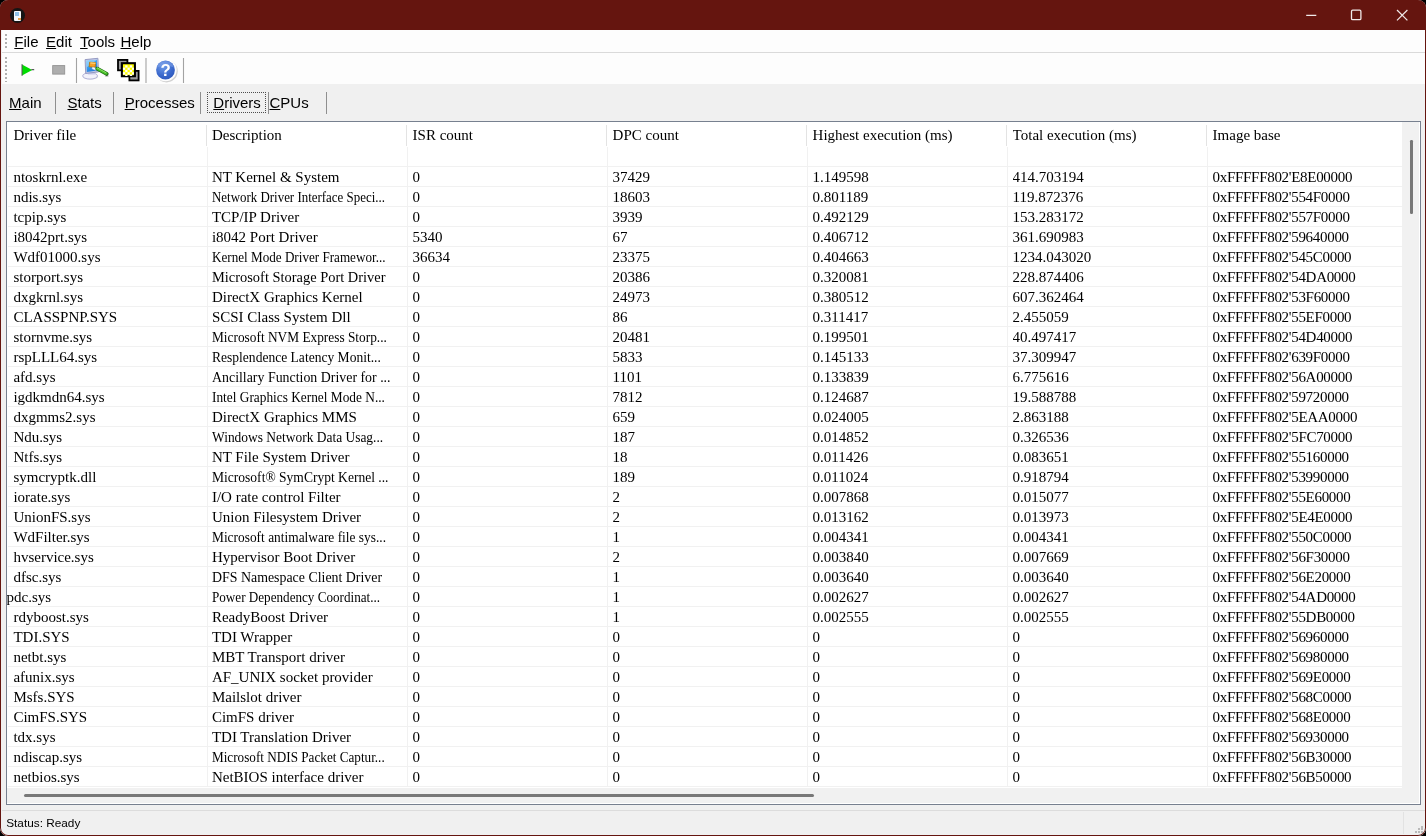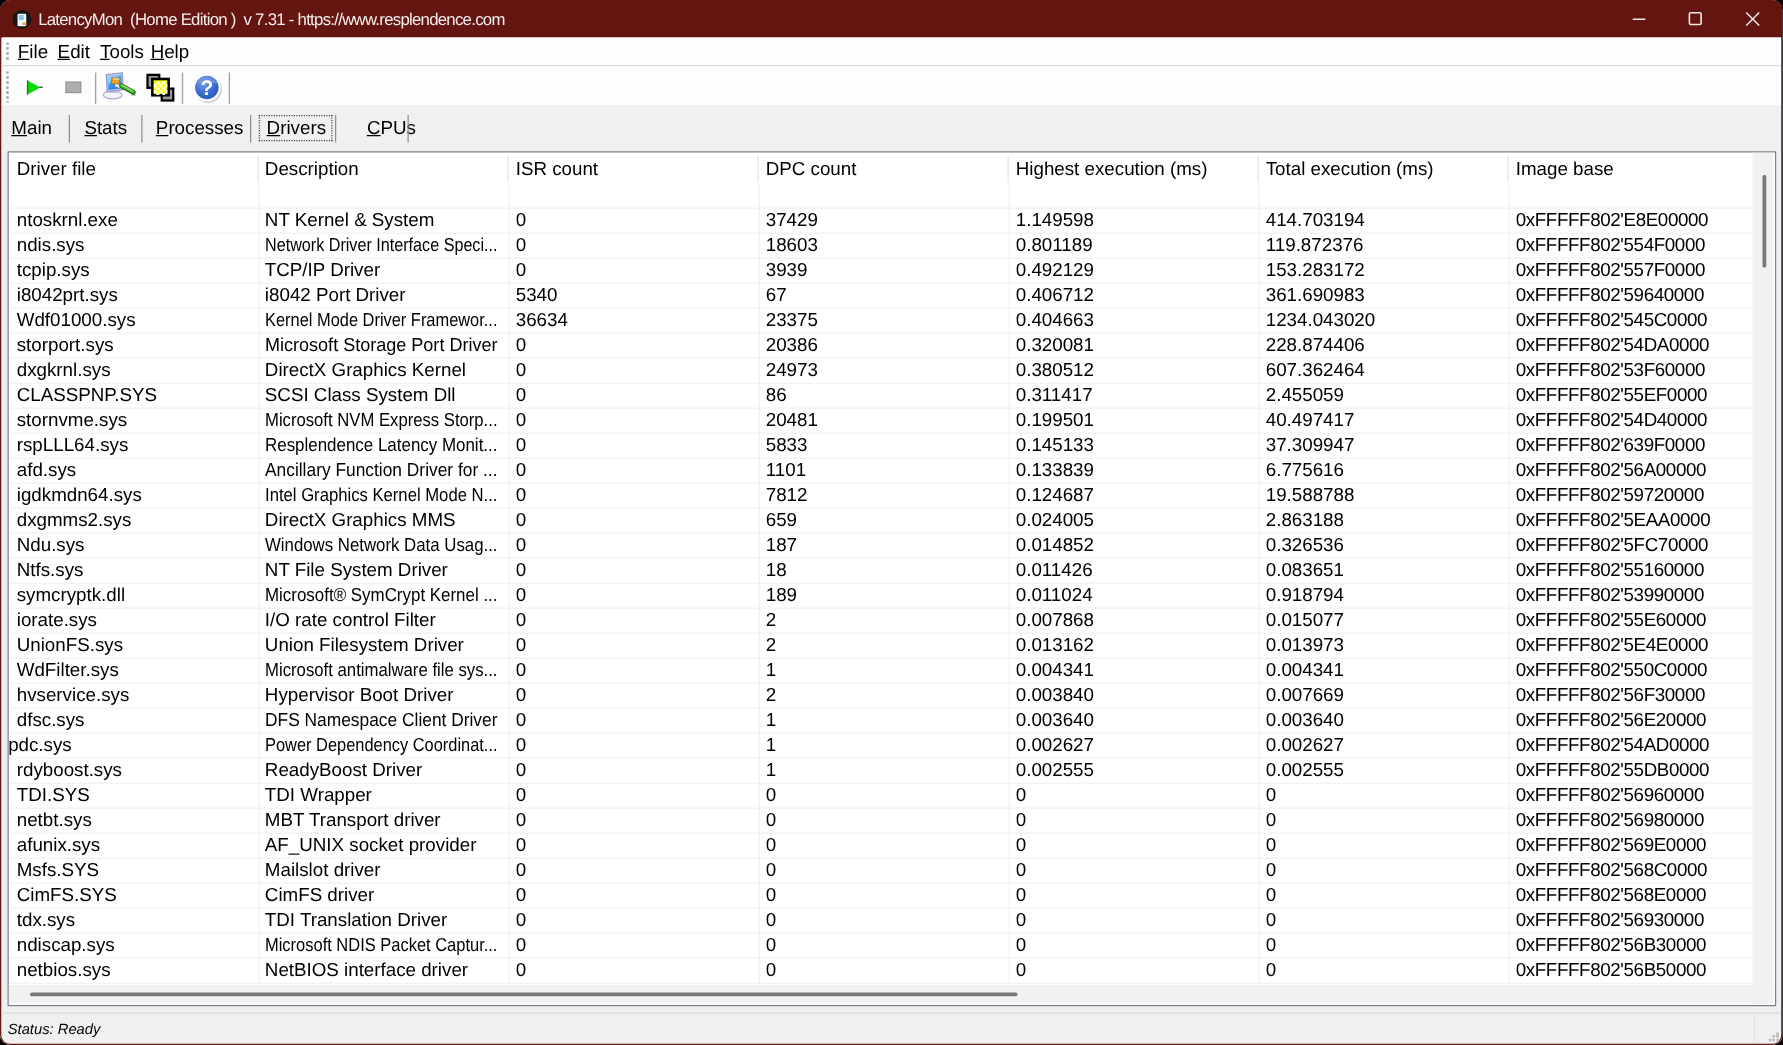--- a/index.html
+++ b/index.html
@@ -22,51 +22,50 @@
   .menuitem { position:absolute; top:0; height:22px; line-height:23px; font-size:15px; color:#000; }
   .grip { position:absolute; width:2px; background-image: repeating-linear-gradient(#b0b0b0 0 2px, transparent 2px 4px); }
   
   #toolbar { position:absolute; left:1.5px; top:52.5px; width:1423px; height:31px; background:#fdfdfd; }
   
   #tabbar { position:absolute; left:1.5px; top:83.5px; width:1423px; height:38px; background:#f0f0f0; }
   .tab { position:absolute; top:8px; height:22px; line-height:22px; font-size:15px; color:#000; }
   .tabsep { position:absolute; top:8px; height:22.5px; width:1px; background:#8f8f8f; }
   #focusrect { position:absolute; left:205.3px; top:8.3px; width:59px; height:21.5px; border:1px dotted #4d4d4d; }
   
-  #table { position:absolute; left:5.5px; top:120.7px; width:1415px; height:684.3px; background:#fff; border:1.4px solid #77808f; }
+  #table { position:absolute; left:5.5px; top:120.7px; width:1415px; height:684.3px; background:#fff; border:1.4px solid #77808f;font-family:Liberation Serif, serif; }
   #table .in { position:absolute; left:0; top:0; width:1412px; height:681px; overflow:hidden; }
   .hcell { position:absolute; top:1px; height:24px; line-height:25px; font-size:15px; color:#000; white-space:pre; overflow:hidden; }
   .hsep { position:absolute; top:3px; height:21.5px; width:1px; background:#e3e3e3; }
   .vgrid { position:absolute; top:25.5px; height:640px; width:1px; background:#f1f1f1; }
   .hgrid { position:absolute; left:1px; width:1396.5px; height:1px; background:#f1f1f1; }
   .row { position:absolute; left:0; width:1412px; height:20px; }
   .row .c { position:absolute; top:0; height:20px; line-height:20.5px; font-size:15px; color:#000; white-space:pre; overflow:hidden; }
   
   #vtrack { position:absolute; left:1395.8px; top:0; width:16.4px; height:681.5px; background:#f1f1f1; }
   #vthumb { position:absolute; left:1403.8px; top:17.9px; width:2.6px; height:74.5px; background:#787878; border-radius:1.3px; }
   #htrack { position:absolute; left:0; top:666.5px; width:1412.4px; height:15px; background:#f1f1f1; }
   #hthumb { position:absolute; left:17.5px; top:672.4px; width:790px; height:3px; background:#787878; border-radius:1.5px; }
   
-  #statusbar { position:absolute; left:1.5px; top:810px; width:1423px; height:24px; background:#f0f0f0; border-top:1px solid #dcdcdc;font-style:italic; }
+  #statusbar { position:absolute; left:1.5px; top:810px; width:1423px; height:24px; background:#f0f0f0; border-top:1px solid #dcdcdc; }
   .gd { position:absolute; width:2.2px; height:2.2px; background:#b9b9b9; }
   #statusbar span { position:absolute; left:4.7px; top:0; height:24px; line-height:25.5px; font-size:11.8px; color:#000; }
   
   #frame { position:absolute; left:0; top:0; width:1426px; height:836px; border:1.5px solid #65150f; border-top:none; border-radius:8px; pointer-events:none; z-index:50; }
 </style>
 </head>
 <body>
 <div id="win">
   <div id="titlebar">
     <div id="appicon">
         <div class="pg">
           <i></i>
           <b></b>
         </div>
       </div>
-    <div id="title">LatencyMon  (Home Edition )  v 7.31 - https://www.resplendence.com</div>
     <svg class="wbtn" style="left:1296px" width="130" height="30" viewBox="0 0 130 30">
       <line x1="10.2" y1="15.4" x2="20.3" y2="15.4" stroke="#f0e9e9" stroke-width="1.3"></line>
       <rect x="55.5" y="10.2" width="9.4" height="9.4" rx="1.2" fill="none" stroke="#f0e9e9" stroke-width="1.3"></rect>
       <line x1="101" y1="10" x2="111.4" y2="20.4" stroke="#f0e9e9" stroke-width="1.2"></line>
       <line x1="111.4" y1="10" x2="101" y2="20.4" stroke="#f0e9e9" stroke-width="1.2"></line>
     </svg>
   </div>
 
   <div id="menubar">
     <div class="grip" style="left:3.5px; top:4px; height:15px;"></div>
@@ -147,21 +146,21 @@
       <line x1="181.5" y1="4" x2="181.5" y2="29" stroke="#a3a3a3" stroke-width="1.1"></line>
         </g>
     </svg>
   </div>
 
   <div id="tabbar">
     <div class="tab" style="left:7.6px"><u>M</u>ain</div>
     <div class="tab" style="left:66px"><u>S</u>tats</div>
     <div class="tab" style="left:123.2px"><u>P</u>rocesses</div>
     <div class="tab" style="left:211.8px"><u>D</u>rivers</div>
-    <div class="tab" style="left:292px"><u>C</u>PUs</div>
+    <div class="tab" style="left:268px"><u>C</u>PUs</div>
     <div class="tabsep" style="left:53.9px"></div>
     <div class="tabsep" style="left:111.1px"></div>
     <div class="tabsep" style="left:198.5px"></div>
     <div class="tabsep" style="left:266.3px"></div>
     <div class="tabsep" style="left:324.8px"></div>
     <div id="focusrect"></div>
   </div>
 
   <div id="table">
       <div class="in">

